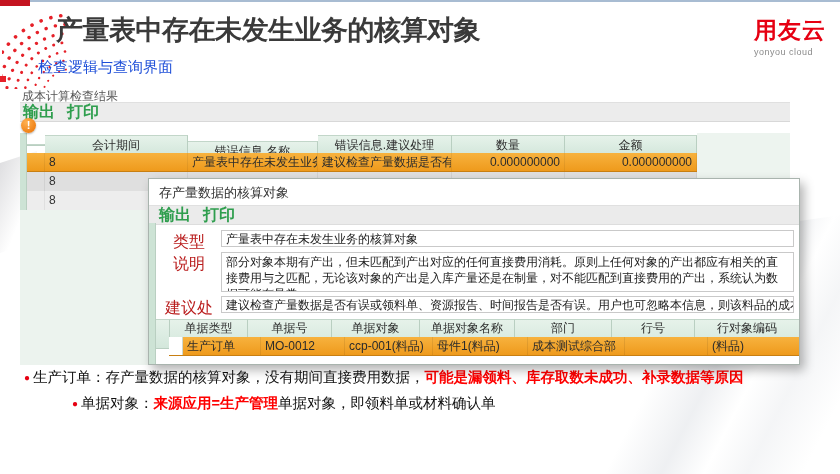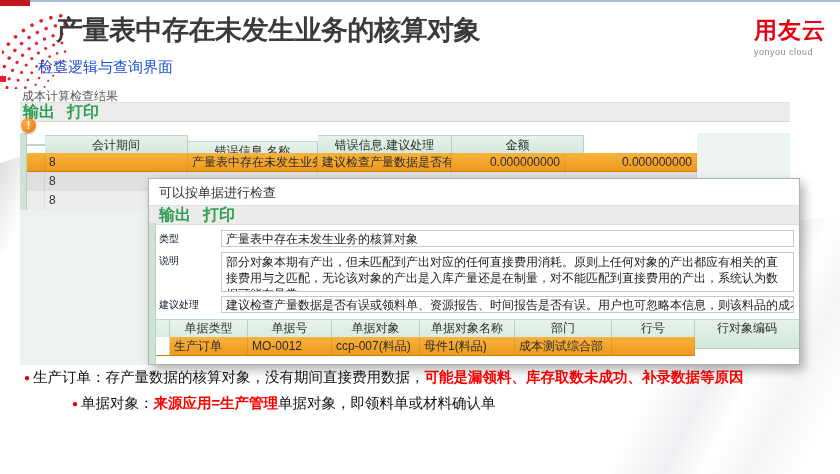--- a/index.html
+++ b/index.html
@@ -51,30 +51,30 @@
   .row-2 { background:#ededed; color:#333; }
   .grid-empty { position:absolute; left:20px; top:210px; width:770px; height:155px; background:#ecf3ee; }
 
   
   .dialog { position:absolute; left:148px; top:178px; width:652px; height:187px; background:#fff;
     border:1px solid #a9b4ae; box-shadow:4px 5px 10px rgba(0,0,0,0.30); z-index:5; overflow:hidden; }
   .dlg-title { padding:5px 10px 3px 10px; font-size:13px; color:#333; }
   .dlg-toolbar { height:20px; background:#ebebeb; border-top:1px solid #e0e0e0; border-bottom:1px solid #ddd;
     display:flex; align-items:center; padding-left:10px; }
   .dlg-strip { position:absolute; left:0; top:44px; bottom:0; width:7px; background:#cde3d5; border-right:1px solid #b9cfc1; }
-  .fld-label { position:absolute; width:60px; text-align:left; font-size:10px; color:#0f172a; }
+  .fld-label { position:absolute; width:60px; text-align:center; font-size:16px; color:#b91c1c; }
   .fld-box { position:absolute; left:72px; width:573px; background:#fff; border:1px solid #c9c9c9;
     font-size:12px; color:#222; padding:1px 4px; overflow:hidden; }
   .one-line { height:17px; white-space:nowrap; line-height:14px; }
   .multi-line { height:40px; line-height:16px; }
 
   #dt-head { position:absolute; left:7px; top:140px; display:flex; height:30px; }
   #dt-head .cell { background:linear-gradient(#e6f2ea,#d3e7db); border-right:1px solid #b9cfc1; border-top:1px solid #c2d6c9; border-bottom:1px solid #b9cfc1;
     font-size:12px; color:#2e2e2e; text-align:center; line-height:17px; overflow:hidden; white-space:nowrap; }
-  #dt-body { position:absolute; left:7px; top:158px;border-radius:7px; }
+  #dt-body { position:absolute; left:20px; top:158px;border-radius:7px; }
   .dt-row { display:flex; height:19px; }
   .dt-row .cell { font-size:12px; line-height:19px; padding:0 4px; overflow:hidden; white-space:nowrap; border-right:1px solid rgba(0,0,0,0.08); }
   .dt-row.sel { background:linear-gradient(#f7b23e,#ee9a1c); border-bottom:1px solid #c87f12; color:#2b2b2b; }
   .dt-row .selcell { background:#fff; border-right:1px solid #cdd8d0; }
 
   
   #notes { position:absolute; left:24px; top:368px; width:800px; z-index:2; }
   .note { margin-bottom:7px; font-size:14.5px; color:#111; line-height:18px; white-space:nowrap; }
   .note.lvl2 { margin-left:48px; }
   .ndot { color:#e60012; font-size:10px; margin-right:3px; vertical-align:1px; }
@@ -116,20 +116,21 @@
     <span class="tlink">打印</span>
   </div>
   <div class="warn-icon">!</div>
 
   <div class="t1-strip"></div>
   <div id="t1-head">
       <div class="cell" style="width: 18px;"></div>
       <div class="cell" style="width: 143px;">会计期间</div>
       <div class="cell" style="width: 130px; margin-top: 12px;">错误信息.名称</div>
       <div class="cell" style="width: 134px;">错误信息.建议处理</div>
+      <div class="cell" style="width: 113px;">数量</div>
       <div class="cell" style="width: 132px;">金额</div>
     </div>
   <div class="t1-filler"></div>
   <div id="t1-body">
       <div class="t1-row row-0">
         <div class="cell" style="width: 18px;"></div>
         <div class="cell" style="width: 143px;">8</div>
         <div class="cell" style="width: 130px;">产量表中存在未发生业务...</div>
         <div class="cell" style="width: 134px;">建议检查产量数据是否有...</div>
         <div class="cell num" style="width: 113px;">0.000000000</div>
@@ -148,21 +149,21 @@
         <div class="cell" style="width: 143px;">8</div>
         <div class="cell" style="width: 130px;"></div>
         <div class="cell" style="width: 134px;"></div>
         <div class="cell num" style="width: 113px;"></div>
         <div class="cell num" style="width: 132px;"></div>
       </div>
     </div>
   <div class="grid-empty"></div>
 
   <div class="dialog">
-    <div class="dlg-title">可以按单据进行检查</div>
+    <div class="dlg-title">存产量数据的核算对象</div>
     <div class="dlg-toolbar">
       <span class="tlink">输出</span>
       <span class="tlink">打印</span>
     </div>
     <div class="dlg-strip"></div>
 
     <div class="fld-label" style="left:10px; top:53px;">类型</div>
     <div class="fld-box one-line" style="top:51px;">产量表中存在未发生业务的核算对象</div>
 
     <div class="fld-label" style="left:10px; top:75px;">说明</div>
@@ -179,24 +180,25 @@
         <div class="cell" style="width: 95px;">单据对象名称</div>
         <div class="cell" style="width: 97px;">部门</div>
         <div class="cell" style="width: 83px;">行号</div>
         <div class="cell" style="width: 105px;">行对象编码</div>
       </div>
     <div id="dt-body">
         <div class="dt-row sel">
           <div class="cell selcell" style="width: 14px;"></div>
           <div class="cell" style="width: 78px;">生产订单</div>
           <div class="cell" style="width: 84px;">MO-0012</div>
-          <div class="cell" style="width: 88px;">ccp-007(料品)</div>
+          <div class="cell" style="width: 88px;">ccp-001(料品)</div>
           <div class="cell" style="width: 95px;">母件1(料品)</div>
           <div class="cell" style="width: 97px;">成本测试综合部</div>
           <div class="cell" style="width: 83px;"></div>
+          <div class="cell" style="width: 105px;">(料品)</div>
         </div>
       </div>
   </div>
 
   <div id="notes">
       <div class="note lvl1"><span class="ndot">●</span><span>生产订单：存产量数据的核算对象，没有期间直接费用数据，</span><span class="red">可能是漏领料、库存取数未成功、补录数据等原因</span></div>
       <div class="note lvl2"><span class="ndot">●</span><span>单据对象：</span><span class="red">来源应用=生产管理</span><span>单据对象，即领料单或材料确认单</span></div>
     </div>
 
 </div>

